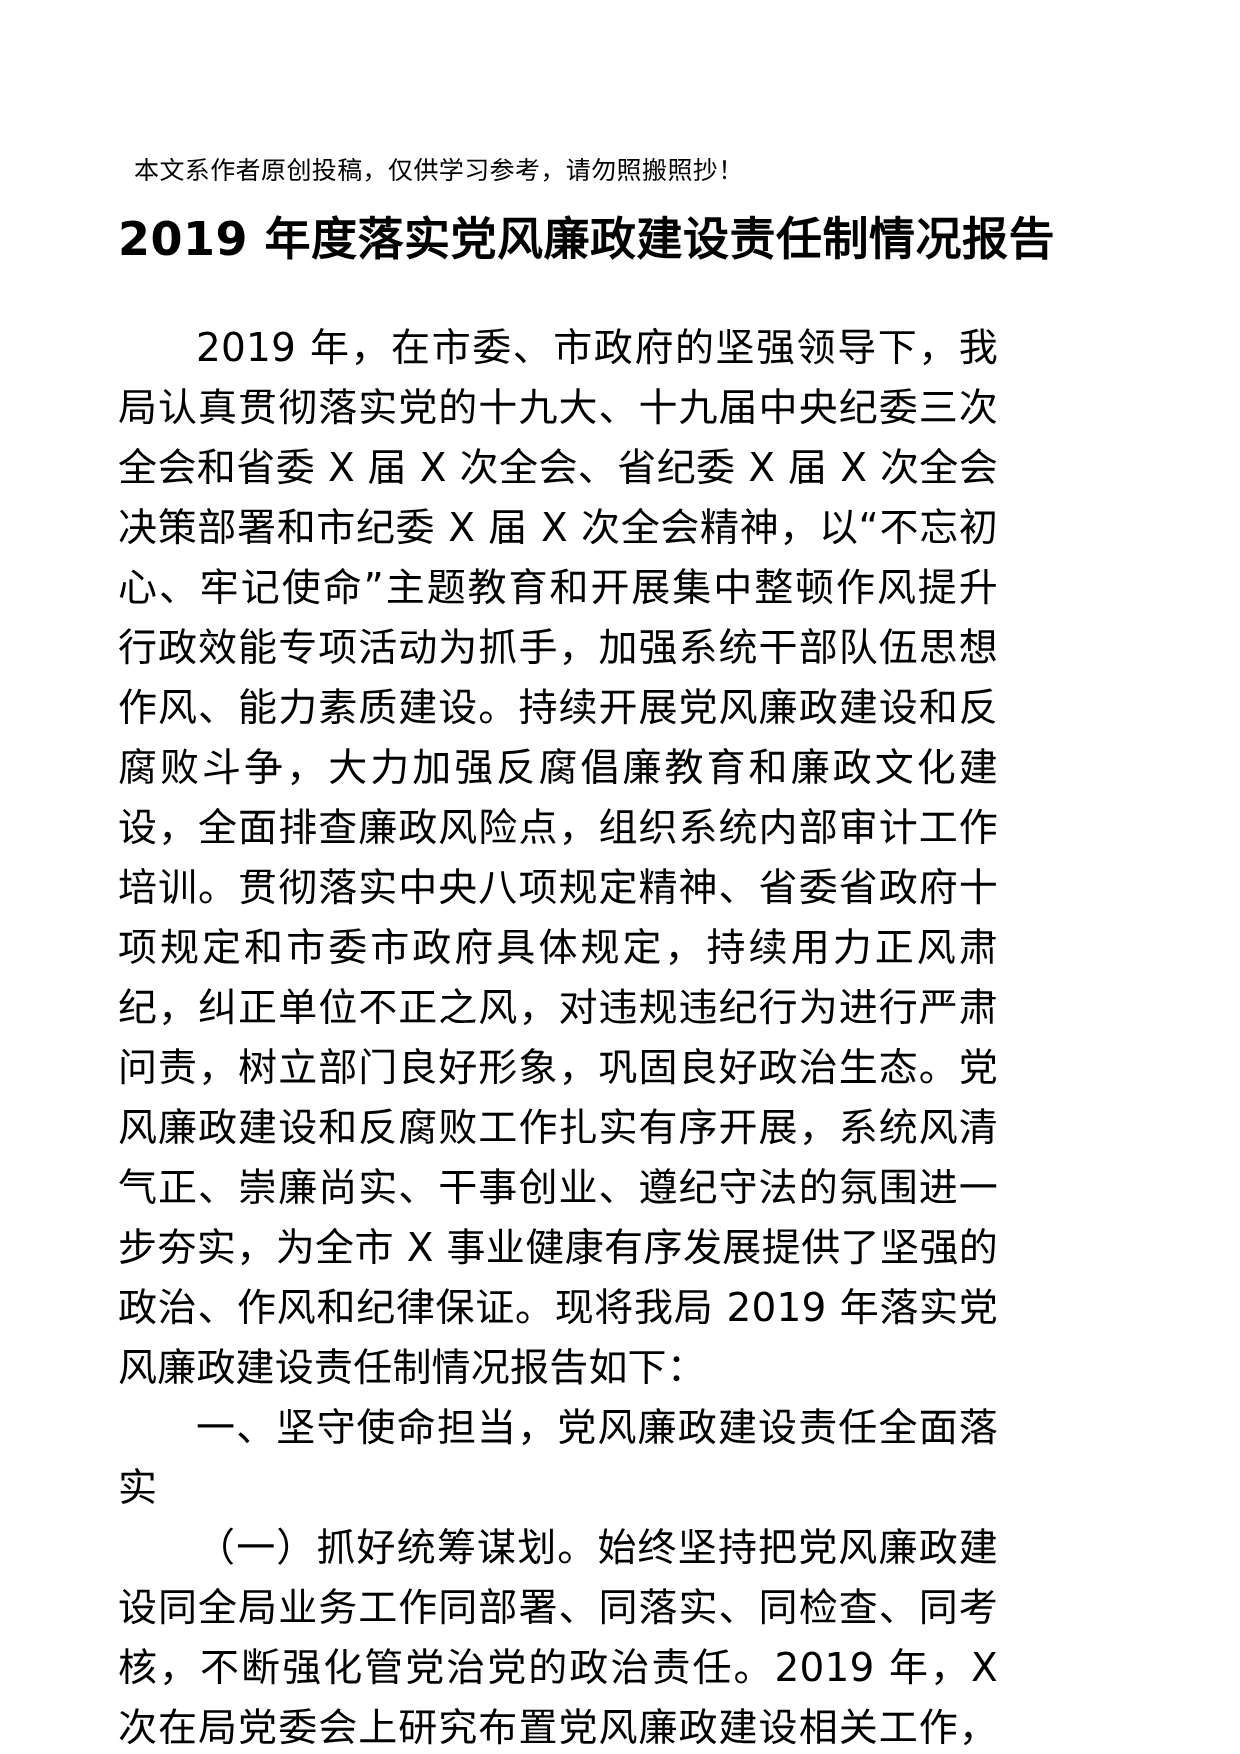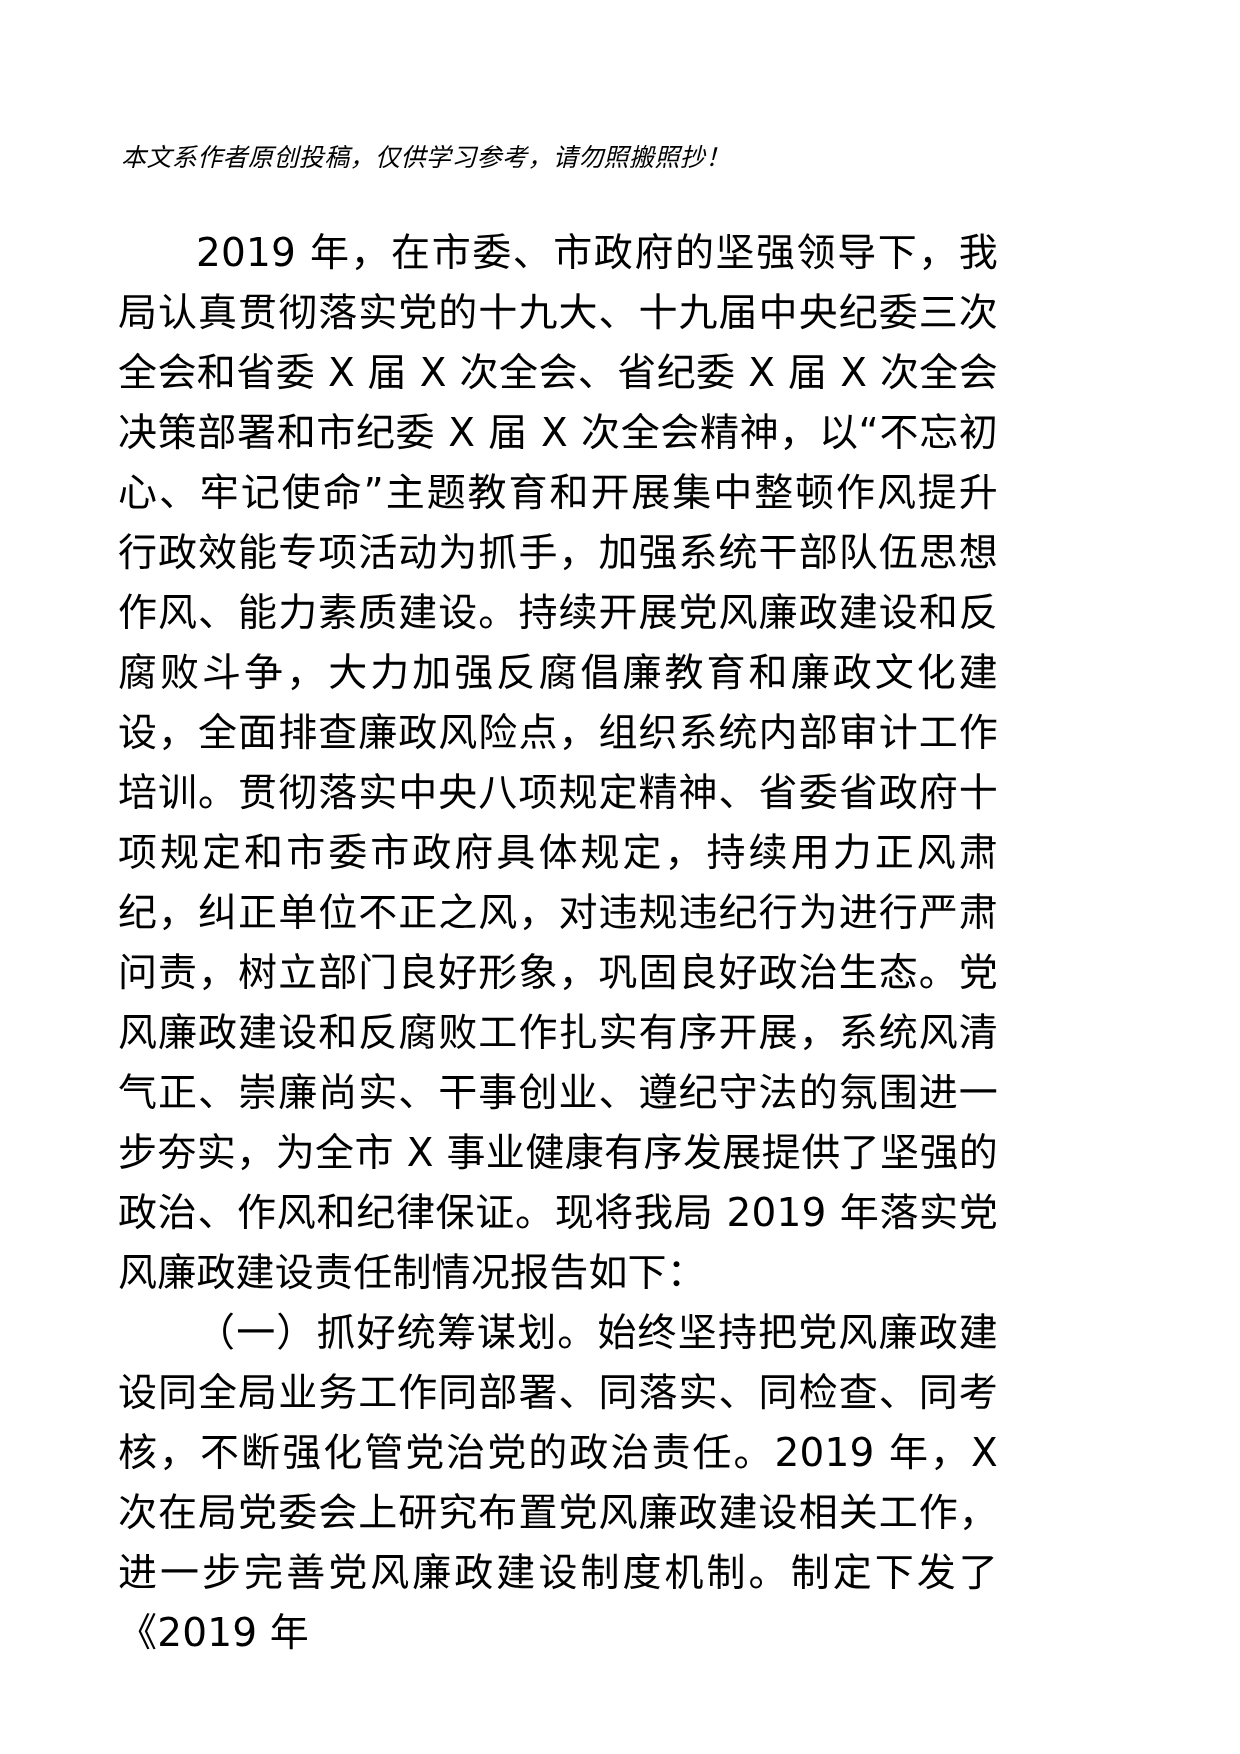--- a/index.html
+++ b/index.html
@@ -27,26 +27,25 @@
     position: absolute;
     left: 118px;
     top: 0;
     width: 880px;
   }
 
   .disclaimer {
     font-size: 25px;
     line-height: 1.35;
     letter-spacing: 0.4px;
-    margin: 3px;
+    margin: 16px;
     padding-top: 138px;
     text-align: left;
     font-weight: 400;
     white-space: nowrap;
-    font-style: italic;
   }
 
   .doc-title {
     font-size: 46px;
     line-height: 1.3;
     font-weight: 700;
     text-align: center;
     margin: 22px 0 0 0;
     letter-spacing: 0.5px;
     white-space: nowrap;
@@ -77,24 +76,26 @@
   }
 </style>
 </head>
 <body>
 
 <div class="page">
   <div class="content">
 
     <div class="disclaimer">本文系作者原创投稿，仅供学习参考，请勿照搬照抄！</div>
 
+    <h1 class="doc-title">2019 年度落实党风廉政建设责任制情况报告</h1>
 
     <div class="body-block">
 
       <p class="para">2019 年，在市委、市政府的坚强领导下，我局认真贯彻落实党的十九大、十九届中央纪委三次全会和省委 X 届 X 次全会、省纪委 X 届 X 次全会决策部署和市纪委 X 届 X 次全会精神，以“不忘初心、牢记使命”主题教育和开展集中整顿作风提升行政效能专项活动为抓手，加强系统干部队伍思想作风、能力素质建设。持续开展党风廉政建设和反腐败斗争，大力加强反腐倡廉教育和廉政文化建设，全面排查廉政风险点，组织系统内部审计工作培训。贯彻落实中央八项规定精神、省委省政府十项规定和市委市政府具体规定，持续用力正风肃纪，纠正单位不正之风，对违规违纪行为进行严肃问责，树立部门良好形象，巩固良好政治生态。党风廉政建设和反腐败工作扎实有序开展，系统风清气正、崇廉尚实、干事创业、遵纪守法的氛围进一步夯实，为全市 X 事业健康有序发展提供了坚强的政治、作风和纪律保证。现将我局 2019 年落实党风廉政建设责任制情况报告如下：</p>
 
+      <p class="para heading">一、坚守使命担当，党风廉政建设责任全面落实</p>
 
       <p class="para">（一）抓好统筹谋划。始终坚持把党风廉政建设同全局业务工作同部署、同落实、同检查、同考核，不断强化管党治党的政治责任。2019 年，X 次在局党委会上研究布置党风廉政建设相关工作，进一步完善党风廉政建设制度机制。制定下发了《2019 年</p>
 
     </div>
 
   </div>
 </div>
 
 </body></html>

